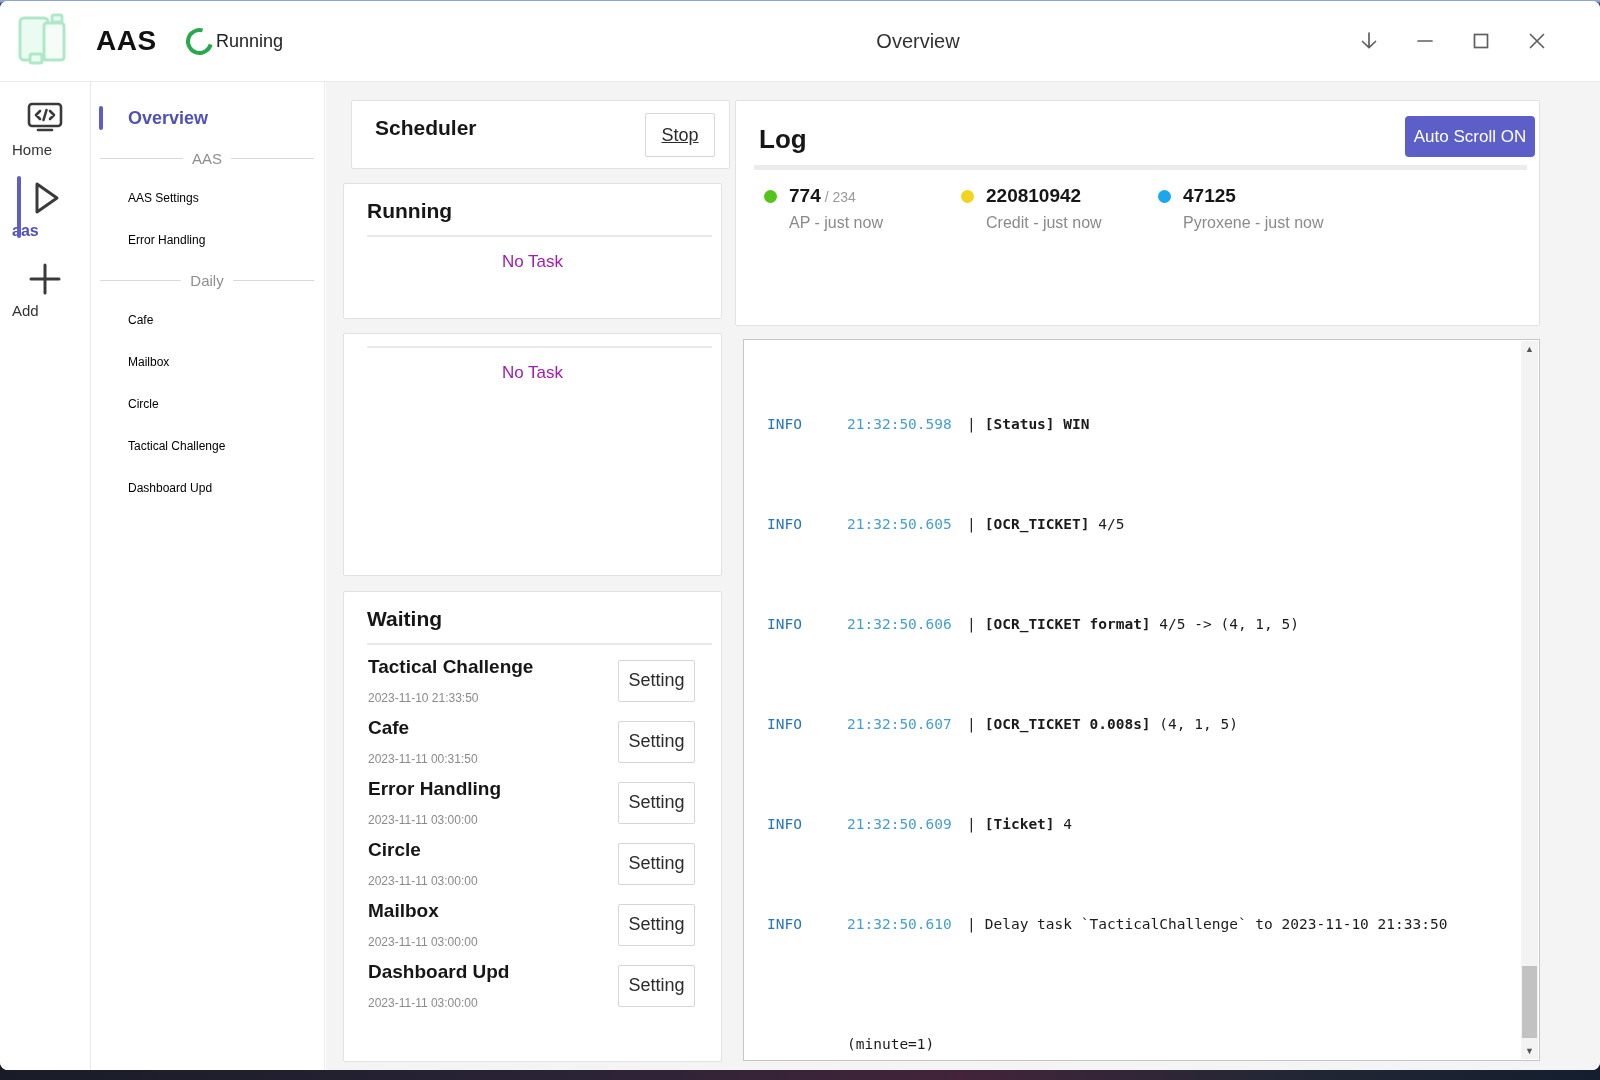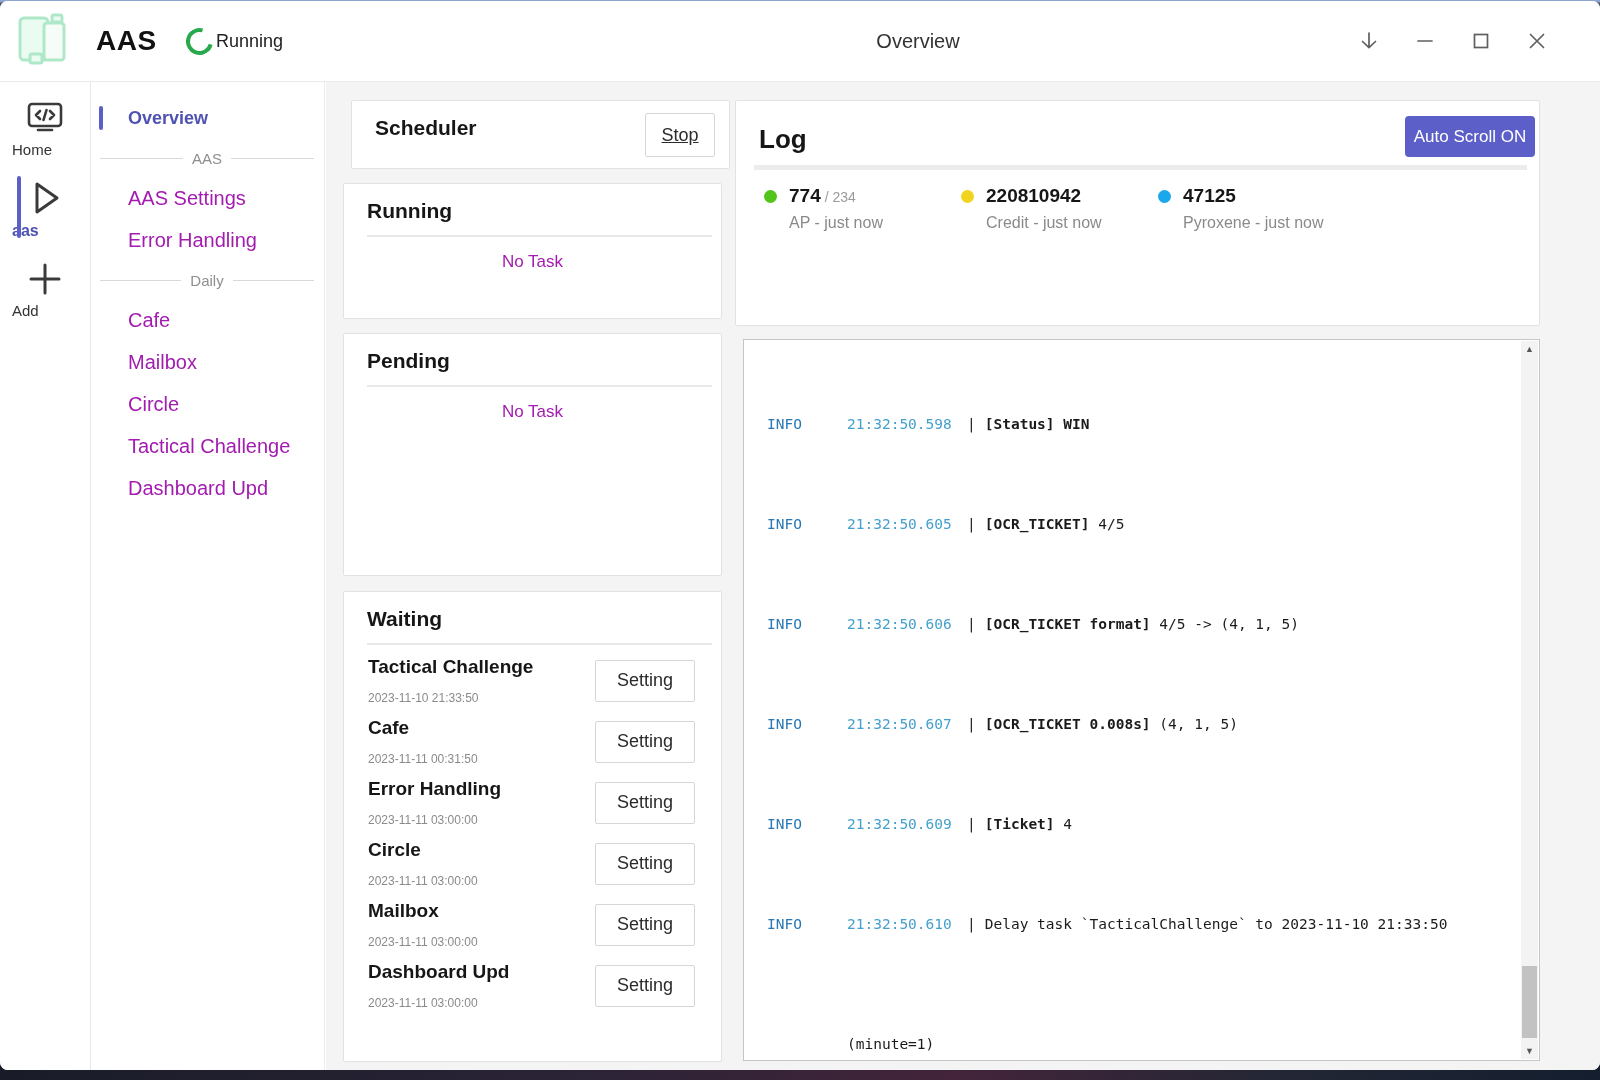--- a/index.html
+++ b/index.html
@@ -26,21 +26,21 @@
   
   .rail{position:absolute;left:0;top:81px;bottom:0;width:91px;background:#fff;border-right:1px solid #e8e8e8;padding-top:5px;box-sizing:border-box;}
   .rail-item{position:relative;padding:14px 12px 6px;cursor:pointer;}
   .rail-item svg{display:block;margin:0 auto;stroke:#3a3a3a;fill:none;stroke-width:2.6;stroke-linecap:round;stroke-linejoin:round;}
   .rail-label{font-size:15px;color:#333;margin-top:4px;}
   .rail-item.active .rail-label{color:#4f52b2;font-weight:bold;font-size:16px;}
   .rail-item.active::before{content:"";position:absolute;left:17px;top:12px;height:62px;width:4px;border-radius:2px;background:#5b5fc7;}
 
   
   .sidebar{position:absolute;left:92px;top:81px;bottom:0;width:233px;background:#fff;border-right:1px solid #ededed;padding-top:15px;box-sizing:border-box;}
-  .nav-link{position:relative;height:42px;line-height:42px;padding-left:36px;font-size:20px;color:#a21caf;cursor:pointer;}
+  .nav-link{position:relative;height:42px;line-height:42px;padding-left:36px;font-size:12px;color:#000000;cursor:pointer;}
   .nav-link.active{color:#4f52b2;font-weight:bold;font-size:18px;}
   .nav-link.active::before{content:"";position:absolute;left:7px;top:9px;bottom:9px;width:4px;border-radius:2px;background:#5b5fc7;}
   .nav-divider{height:38px;display:flex;align-items:center;gap:9px;padding:0 10px 0 8px;}
   .nav-divider .line{flex:1;height:1px;background:#d9d9d9;}
   .nav-divider .lbl{font-size:15px;color:#8f8f8f;}
 
   
   .main{position:absolute;left:326px;top:81px;right:0;bottom:0;background:#f4f4f4;}
   .card{position:absolute;background:#fff;border:1px solid #e2e2e2;border-radius:2px;box-sizing:border-box;}
   #card-scheduler{left:17px;top:18px;width:379px;height:69px;margin-left:8px;}
@@ -49,21 +49,21 @@
   #card-waiting{left:17px;top:509px;width:379px;height:471px;}
   #card-loghead{left:409px;top:18px;width:805px;height:226px;}
 
   .card-title{font-size:21px;font-weight:bold;color:#161616;padding:15px 0 0 23px;}
   .card-divider{height:2px;background:#e9e9e9;margin:12px 9px 0 23px;}
   .no-task{color:#a21caf;font-size:17px;text-align:center;margin-top:15px;}
 
   .btn-outline{background:#fff;border:1px solid #d6d6d6;border-radius:2px;color:#2b2b2b;
                font-family:"Liberation Sans",sans-serif;cursor:pointer;}
   .btn-stop{position:absolute;right:14px;top:12px;width:70px;height:44px;font-size:18px;text-decoration:underline;}
-  .btn-setting{width:100px;height:42px;font-size:18px;flex:0 0 auto;}
+  .btn-setting{width:77px;height:42px;font-size:18px;flex:0 0 auto;}
 
   
   .task-list{padding-top:5px;}
   .task-row{display:flex;align-items:center;justify-content:space-between;height:61px;padding:0 26px 0 24px;box-sizing:border-box;}
   .task-name{font-size:19px;font-weight:bold;color:#161616;}
   .task-time{font-size:12px;color:#8a8a8a;margin-top:13px;}
 
   
   .log-title{position:absolute;left:23px;top:15px;font-size:26px;font-weight:bold;color:#161616;margin-top:8px;}
   .btn-autoscroll{position:absolute;right:4px;top:15px;width:130px;height:41px;background:#5b5fc7;color:#fff;
@@ -208,21 +208,20 @@
         <button class="btn-outline btn-stop">Stop</button>
       </div>
 
       <div class="card" id="card-running">
         <div class="card-title">Running</div>
         <div class="card-divider"></div>
         <div class="no-task">No Task</div>
       </div>
 
       <div class="card" id="card-pending">
-        <div class="card-title">Pending</div>
         <div class="card-divider"></div>
         <div class="no-task">No Task</div>
       </div>
 
       <div class="card" id="card-waiting">
         <div class="card-title">Waiting</div>
         <div class="card-divider"></div>
         <div class="task-list">
 
             <div class="task-row">

